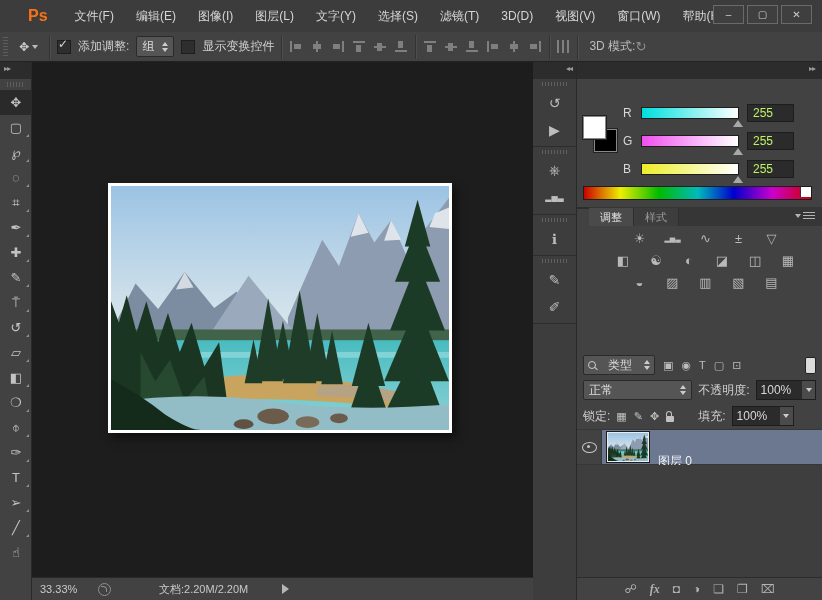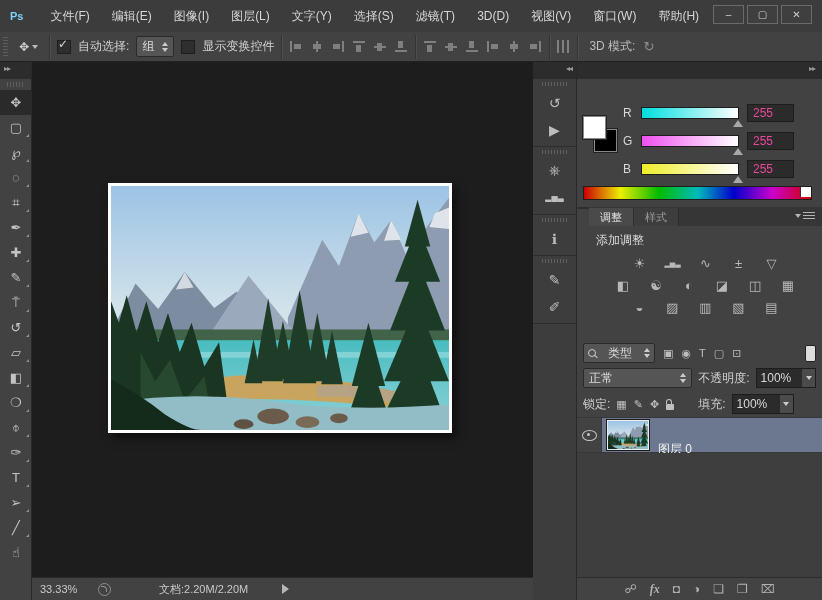--- a/index.html
+++ b/index.html
@@ -2,21 +2,21 @@
 <html><head>
 <meta charset="utf-8">
 <style>
   html,body{margin:0;padding:0;background:#222;}
   .app{position:relative;width:822px;height:600px;background:#3c3c3c;overflow:hidden;
        font-family:"Liberation Sans","DejaVu Sans",sans-serif;font-size:12px;color:#d4d4d4;}
 
   
   .menubar{position:absolute;top:0;left:0;right:0;height:32px;background:#3c3c3c;
            border-bottom:1px solid #262626;display:flex;align-items:center;}
-  .ps-logo{color:#7dd3fc;font-weight:bold;font-size:11px;padding:0 16px 0 10px;}
+  .ps-logo{color:#f97316;font-weight:bold;font-size:16px;padding:0 16px 0 28px;}
   .menu-item{padding:0 11px;color:#d6d6d6;white-space:nowrap;}
   .win-controls{position:absolute;right:10px;top:5px;display:flex;gap:3px;}
   .win-btn{width:29px;height:17px;border:1px solid #6a6a6a;background:#3f3f3f;color:#cfcfcf;
            font-size:10px;display:flex;align-items:center;justify-content:center;}
 
   
   .optionsbar{position:absolute;top:32px;left:0;right:0;height:30px;background:#424242;
               border-bottom:1px solid #222;display:flex;align-items:center;gap:7px;
               padding-left:3px;box-sizing:border-box;overflow:hidden;}
   .vgrip{width:5px;height:20px;background:repeating-linear-gradient(180deg,#5d5d5d 0 1px,transparent 1px 3px);}
@@ -35,21 +35,21 @@
   .align-ic{width:14px;height:13px;position:relative;opacity:.5;flex:none;}
   .align-ic::before,.align-ic::after{content:"";position:absolute;background:#bdbdbd;}
   .ai-l::before{left:1px;top:1px;bottom:1px;width:2px;} .ai-l::after{left:5px;top:4px;width:7px;height:5px;}
   .ai-c::before{left:6px;top:1px;bottom:1px;width:2px;} .ai-c::after{left:3px;top:4px;width:8px;height:5px;}
   .ai-r::before{right:1px;top:1px;bottom:1px;width:2px;} .ai-r::after{right:5px;top:4px;width:7px;height:5px;}
   .ai-t::before{top:1px;left:1px;right:1px;height:2px;} .ai-t::after{top:5px;left:4px;width:5px;height:7px;}
   .ai-m::before{top:6px;left:1px;right:1px;height:2px;} .ai-m::after{top:3px;left:4px;width:5px;height:8px;}
   .ai-b::before{bottom:1px;left:1px;right:1px;height:2px;} .ai-b::after{bottom:5px;left:4px;width:5px;height:7px;}
   .ai-grid{width:13px;height:13px;opacity:.5;flex:none;
            background:repeating-linear-gradient(90deg,#bdbdbd 0 2px,transparent 2px 5px);}
-  .opt-3d{display:flex;align-items:center;gap:8px;color:#bdbdbd;white-space:nowrap;margin-left:4px;}
+  .opt-3d{display:flex;align-items:center;color:#bdbdbd;white-space:nowrap;margin-left:4px;}
   .opt-3d .g{opacity:.6;font-size:13px;}
 
   
   .toolbar{position:absolute;top:62px;left:0;width:32px;bottom:0;background:#424242;
            border-right:1px solid #292929;box-sizing:border-box;}
   .tb-head{height:15px;background:#2c2c2c;color:#9a9a9a;font-size:8px;text-align:left;
            padding:2px 0 0 4px;letter-spacing:-1px;}
   .tb-grip{height:5px;margin:3px 7px;background:repeating-linear-gradient(90deg,#5e5e5e 0 1px,transparent 1px 3px);}
   .tool{width:32px;height:25px;display:flex;align-items:center;justify-content:center;
         color:#c3c3c3;font-size:13px;position:relative;box-sizing:border-box;}
@@ -106,36 +106,36 @@
   .fg-swatch{position:absolute;left:6px;top:20px;width:21px;height:21px;background:#fff;
              border:1px solid #888;outline:1px solid #222;}
   .ch-row{position:absolute;left:46px;right:28px;height:18px;display:flex;align-items:center;gap:8px;}
   .ch-label{width:10px;color:#d8d8d8;}
   .ch-track{flex:1;height:10px;border:1px solid #1d1d1d;position:relative;}
   .tr-r{background:linear-gradient(90deg,#00dede,#fff);}
   .tr-g{background:linear-gradient(90deg,#ef50ef,#fff);}
   .tr-b{background:linear-gradient(90deg,#eded28,#fff);}
   .ch-thumb{position:absolute;right:-5px;bottom:-9px;width:0;height:0;
             border:5px solid transparent;border-bottom:7px solid #a8a8a8;}
-  .ch-val{width:40px;height:16px;background:#2b2b2b;border:1px solid #1d1d1d;color:#ec4899;
+  .ch-val{width:40px;height:16px;background:#2b2b2b;border:1px solid #1d1d1d;color:#bef264;
           display:flex;align-items:center;padding-left:5px;flex:none;}
   .spectrum{position:absolute;left:6px;right:10px;bottom:7px;height:12px;border:1px solid #1d1d1d;
             background:linear-gradient(90deg,#c00 0%,#ee0 16%,#0b0 33%,#0bb 50%,#00c 66%,#c0c 83%,#c00 100%);}
   .spec-white{position:absolute;right:0;top:0;width:10px;height:10px;background:#fff;border-left:1px solid #333;}
 
   .panel-adj{position:absolute;top:145px;left:12px;right:0;height:133px;border-bottom:2px solid #2d2d2d;}
   .adj-add{padding:6px 0 2px 7px;color:#dcdcdc;font-size:12px;}
   .adj-row{display:flex;justify-content:center;gap:9px;margin:3px 0;}
   .adj-ic{width:24px;height:19px;display:flex;align-items:center;justify-content:center;
           color:#b9b9b9;font-size:13px;}
   .adj-ic.small{font-size:7px;letter-spacing:0;}
 
   .panel-layers{position:absolute;top:278px;left:0;right:0;bottom:0;display:flex;flex-direction:column;}
   .lyr-body{background:#424242;}
-  .flt-row{display:flex;align-items:center;gap:8px;padding:3px 6px 2px;}
+  .flt-row{display:flex;align-items:center;gap:8px;padding:3px 6px 2px;margin-top:12px;}
   .flt-dd{width:62px;height:18px;justify-content:space-between;padding:0 4px;}
   .mag{width:6px;height:6px;border:1px solid #ccc;border-radius:50%;position:relative;flex:none;}
   .mag::after{content:"";position:absolute;width:4px;height:1px;background:#ccc;right:-3px;bottom:-1px;
               transform:rotate(45deg);}
   .flt-ic{color:#bdbdbd;font-size:11px;}
   .toggle{margin-left:auto;width:9px;height:15px;background:#dcdcdc;border-radius:2px;border:1px solid #222;}
   .row{display:flex;align-items:center;gap:6px;padding:3px 6px;}
   .blend-dd{width:100px;height:18px;justify-content:space-between;}
   .mini-label{color:#cfcfcf;white-space:nowrap;}
   .val-dd{height:18px;background:#2b2b2b;border:1px solid #1d1d1d;display:flex;align-items:center;
@@ -242,21 +242,21 @@
   <div class="optionsbar">
     <div class="vgrip"></div>
     <div class="opt-tool">
       <span>✥</span>
       <i class="caret-dn"></i>
     </div>
     <div class="opt-sep"></div>
     <div class="checkbox">
       <span>✓</span>
     </div>
-    <span class="opt-label">自动选择:</span>
+    <span class="opt-label">添加调整:</span>
     <div class="dropdown">
       <span>组</span>
       <span class="updown">
           <i class="u"></i>
           <i class="d"></i>
         </span>
     </div>
     <div class="checkbox"></div>
     <span class="opt-label">显示变换控件</span>
     <div class="opt-sep"></div>
@@ -433,21 +433,20 @@
         </div>
       </div>
     </div>
 
     <div class="panel-adj">
       <div class="ptabs">
         <div class="ptab active">调整</div>
         <div class="ptab">样式</div>
         <div class="pmenu"></div>
       </div>
-      <div class="adj-add">添加调整</div>
       <div class="adj-row">
         <span class="adj-ic">☀</span>
         <span class="adj-ic small">▂▅▃</span>
         <span class="adj-ic">∿</span>
         <span class="adj-ic">±</span>
         <span class="adj-ic">▽</span>
       </div>
       <div class="adj-row">
         <span class="adj-ic">◧</span>
         <span class="adj-ic">☯</span>

